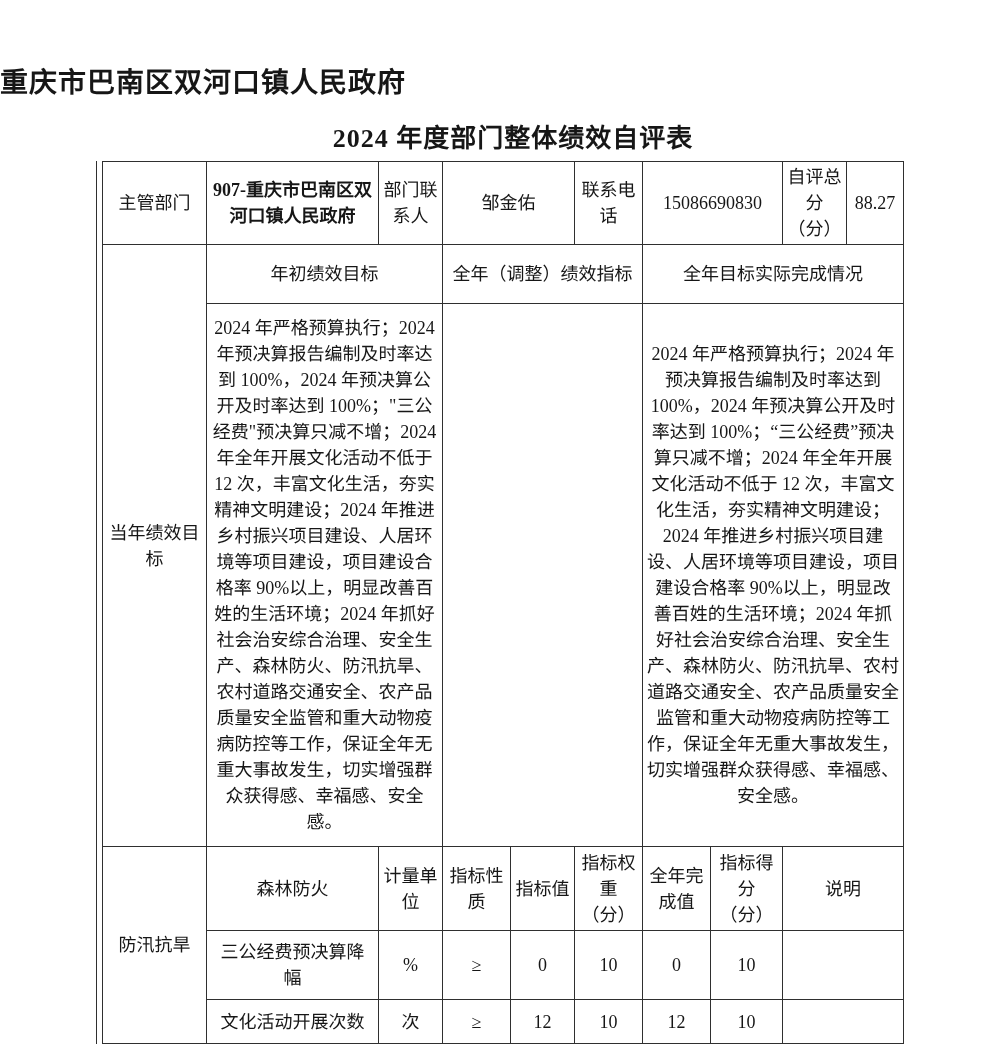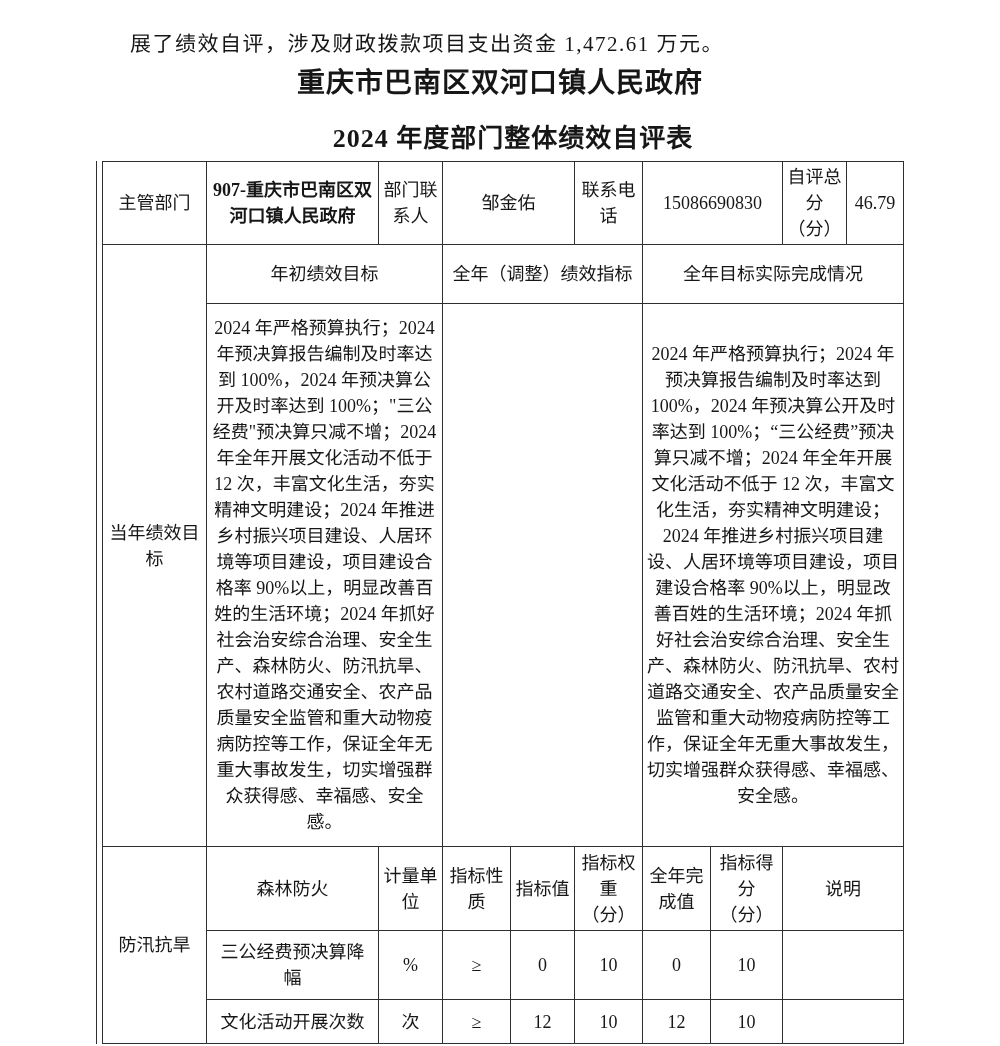--- a/index.html
+++ b/index.html
@@ -22,21 +22,21 @@
     top: 6px;
     font-size: 21px;
     letter-spacing: 1.5px;
     white-space: nowrap;
   }
   .doc-title {
     position: absolute;
     top: 60px;
     left: 0;
     width: 100%;
-    text-align: center;
+    text-align: left;
     font-size: 28px;
     font-weight: bold;
     letter-spacing: 1px;
     margin: 0;
   }
   .doc-subtitle {
     position: absolute;
     top: 104px;
     left: 0;
     width: 100%;
@@ -87,21 +87,20 @@
     text-align: left;
     padding: 2px 6px;
   }
   td.num { font-size: 18px; }
 </style>
 </head>
 <body>
 
 <div class="page">
 
-  <p class="intro">展了绩效自评，涉及财政拨款项目支出资金 1,472.61 万元。</p>
 
   <h1 class="doc-title">重庆市巴南区双河口镇人民政府</h1>
   <h2 class="doc-subtitle">2024 年度部门整体绩效自评表</h2>
 
   <div class="table-wrap">
     <table class="selfeval">
       <colgroup>
         <col style="width:104px">
           <col style="width:172px">
           <col style="width:64px">
@@ -121,21 +120,21 @@
 河口镇人民政府</td>
           <td class="pre">部门联
 系人</td>
           <td colspan="2">邹金佑</td>
           <td class="pre">联系电
 话</td>
           <td colspan="2" class="num">15086690830</td>
           <td class="pre">自评总
 分
 （分）</td>
-          <td class="num">46.79</td>
+          <td class="num">88.27</td>
         </tr>
 
         <tr style="height:59px">
           <td rowspan="2" class="pre">当年绩效目
 标</td>
           <td colspan="2">年初绩效目标</td>
           <td colspan="3">全年（调整）绩效指标</td>
           <td colspan="4">全年目标实际完成情况</td>
         </tr>
 

